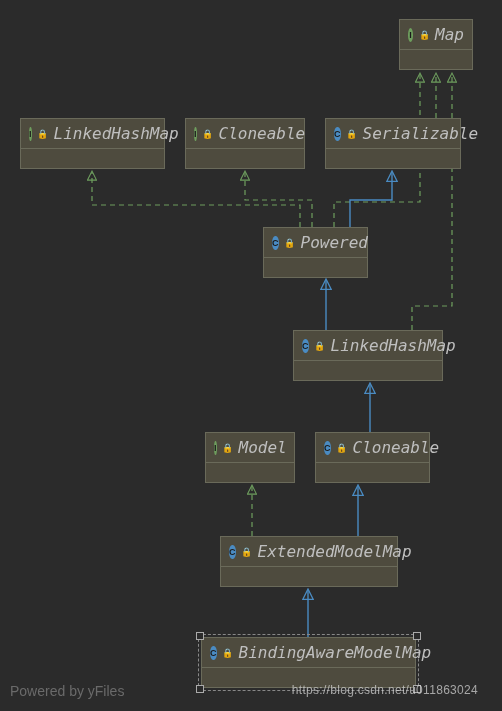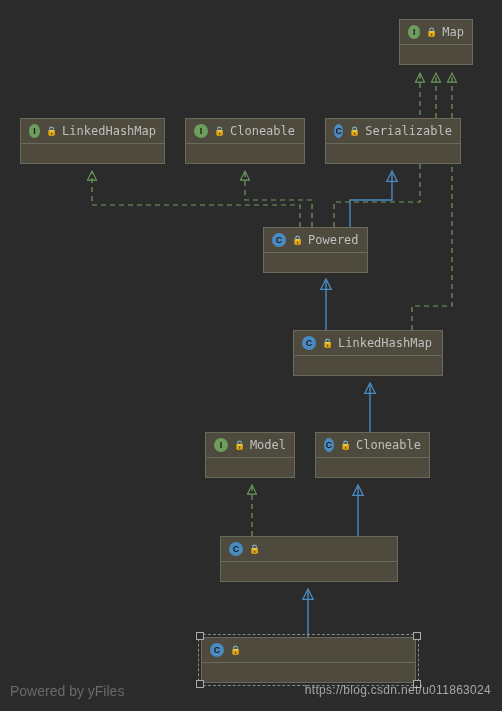--- a/index.html
+++ b/index.html
@@ -38,22 +38,23 @@
   .ic-i { background: #6e9e5e; }
   .ic-c { background: #4a8bc2; }
   .lock {
     width: 10px; height: 10px;
     color: #9e8f6e;
     font-size: 9px;
     line-height: 10px;
   }
   .name {
     color: #bfbfbf;
-    font-size: 12px;
+    font-size: 16px;
     white-space: nowrap;
+    font-style: italic;
   }
   .sel {
     outline: 1px dashed #888;
     outline-offset: 2px;
   }
   .sel::before, .sel::after {
     content: "";
     position: absolute;
     width: 6px; height: 6px;
     background: #2b2b2b;
@@ -75,21 +76,21 @@
   .footer {
     position: absolute;
     left: 10px;
     bottom: 12px;
     color: #6a6a6a;
     font-size: 14px;
     font-family: sans-serif;
   }
   .watermark {
     position: absolute;
-    right: 11px;
+    right: 24px;
     bottom: 14px;
     color: rgba(220,220,220,0.7);
     font-size: 12px;
     font-family: sans-serif;
     letter-spacing: 0.3px;
     margin-top: 40px;
   }
 </style>
 </head>
 <body>
@@ -191,27 +192,29 @@
           <span class="ic ic-c">C</span>
           <span class="lock">🔒</span>
           <span class="name">Cloneable</span>
         </div>
         <div class="body"></div>
       </div>
       <div class="node" style="left: 220px; top: 536px; width: 178px;">
         <div class="hdr">
           <span class="ic ic-c">C</span>
           <span class="lock">🔒</span>
+          <span class="name">ExtendedModelMap</span>
         </div>
         <div class="body"></div>
       </div>
       <div class="node sel" style="left: 201px; top: 637px; width: 215px;">
         <div class="hdr">
           <span class="ic ic-c">C</span>
           <span class="lock">🔒</span>
+          <span class="name">BindingAwareModelMap</span>
         </div>
         <div class="body"></div>
       </div>
     </div>
 </div>
 
 <div class="footer">Powered by yFiles</div>
 <div class="watermark">https://blog.csdn.net/u011863024</div>
 
 </body></html>

